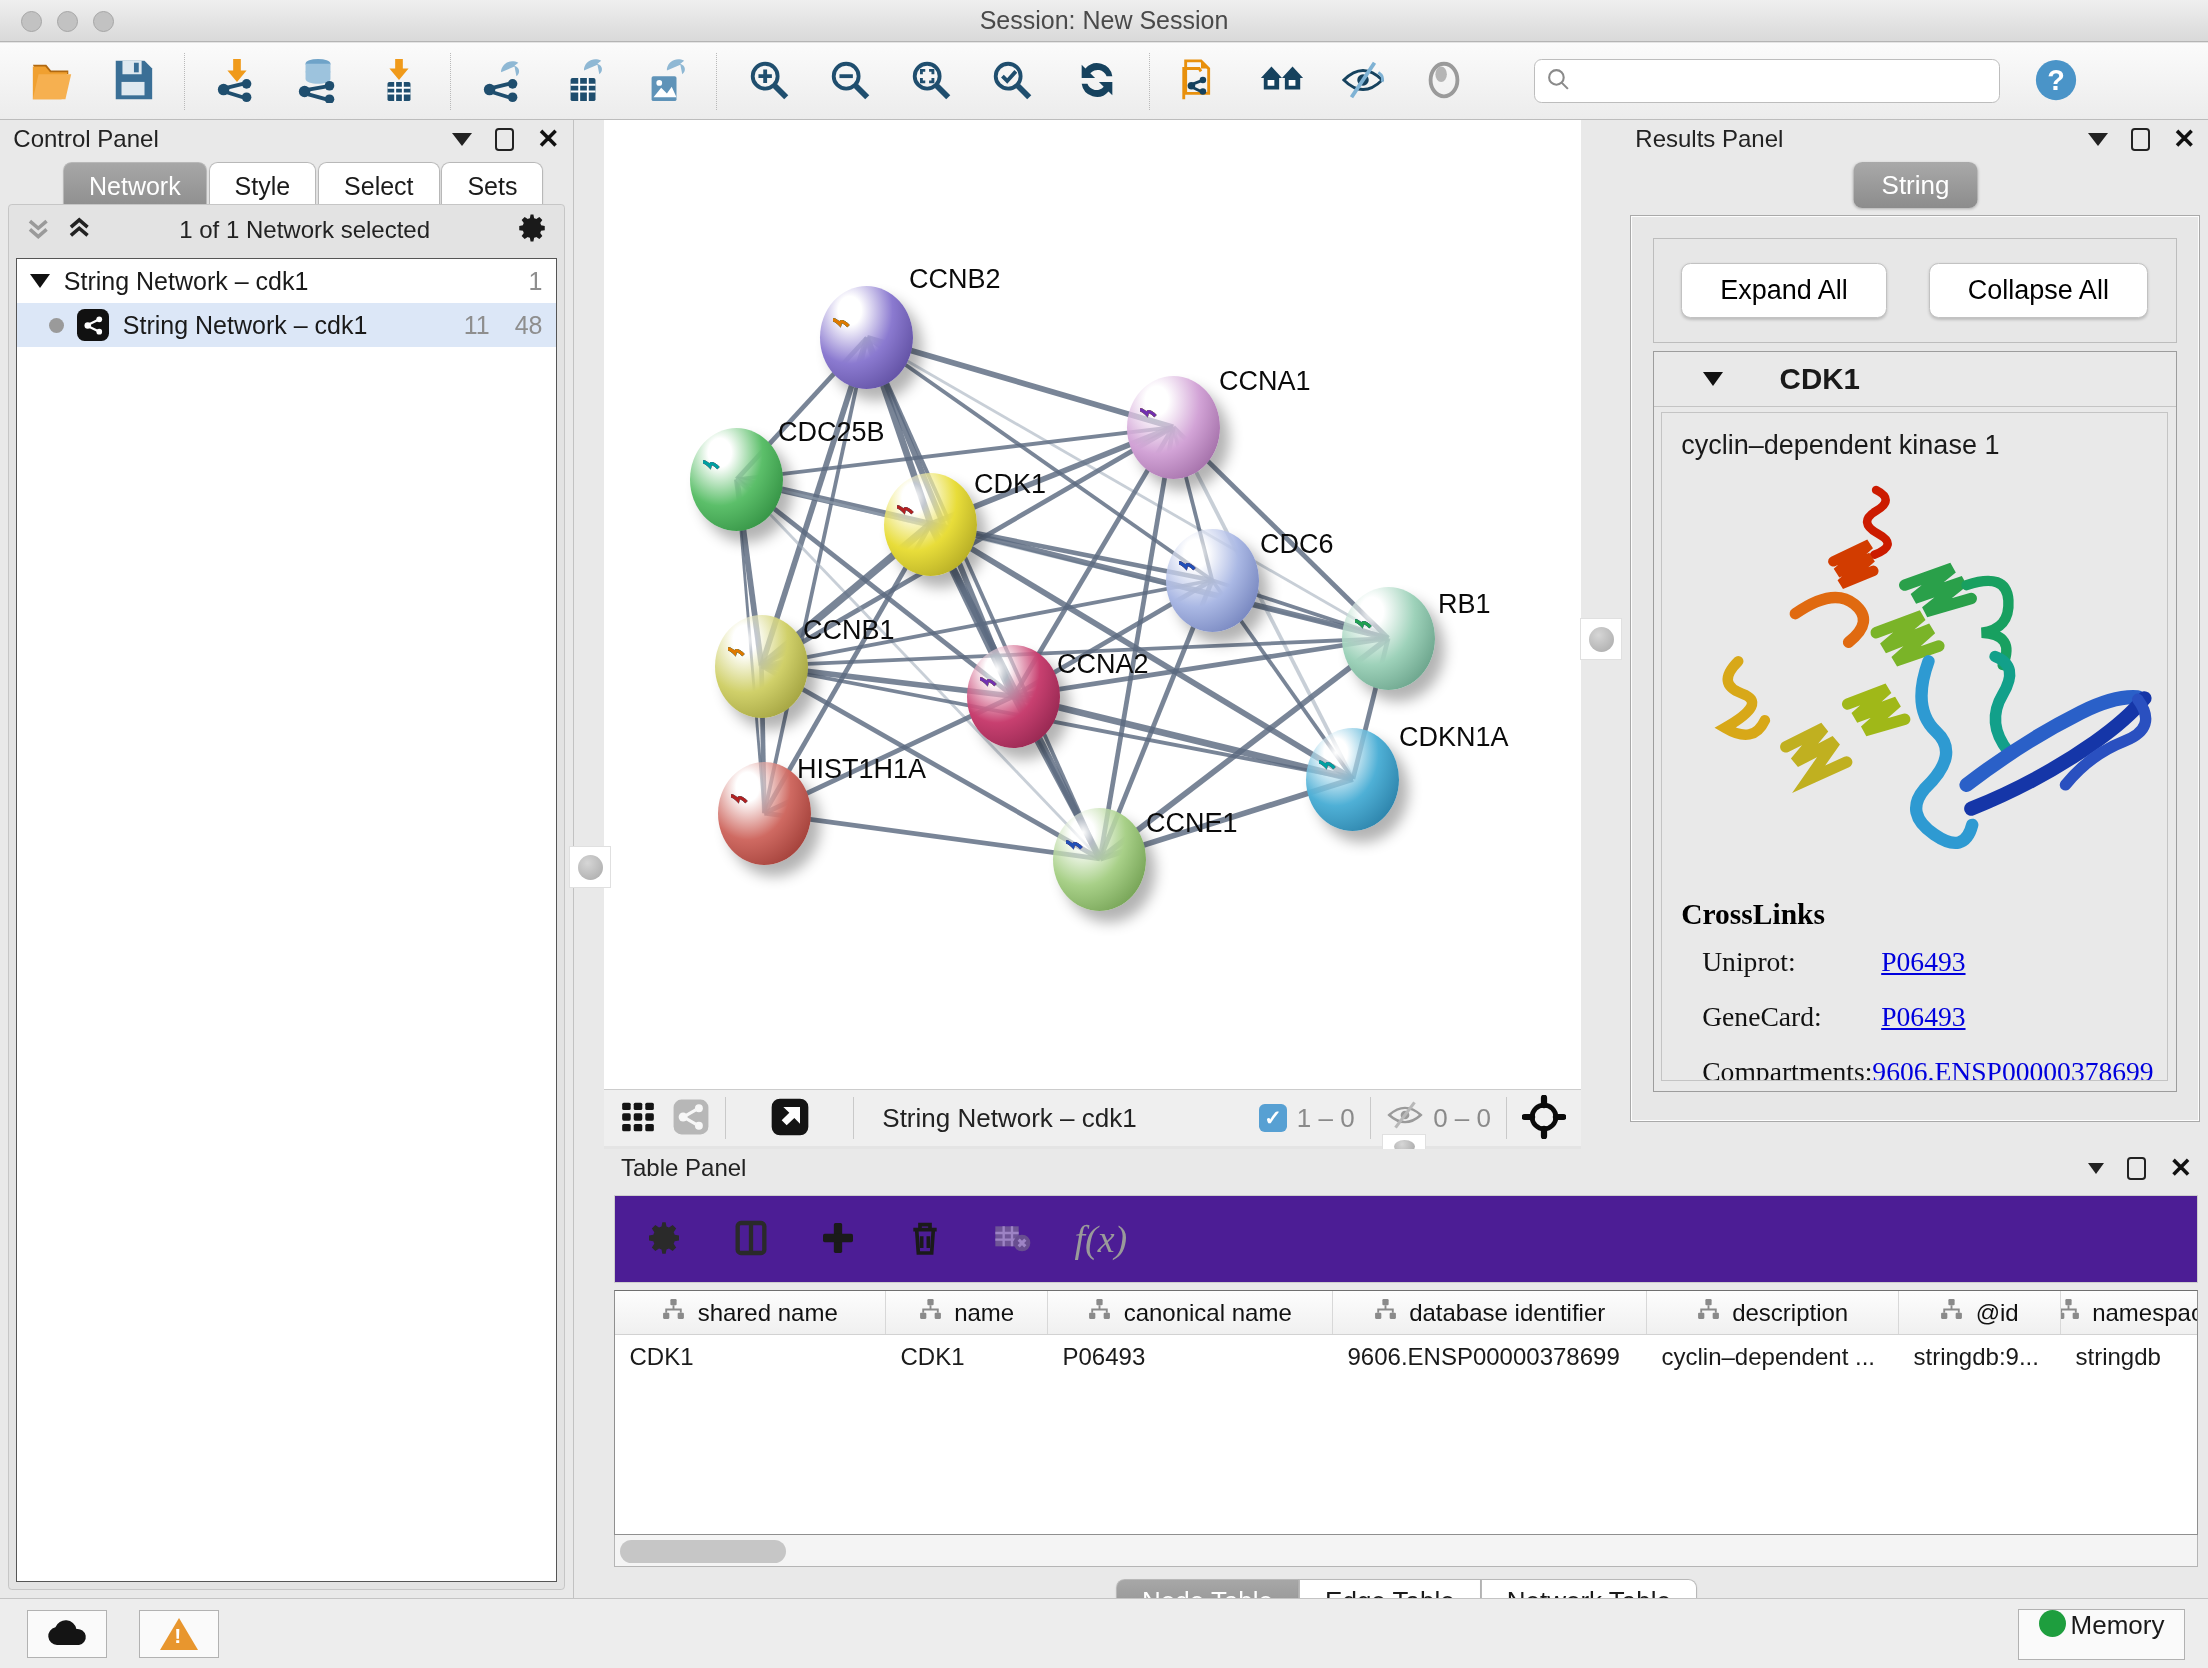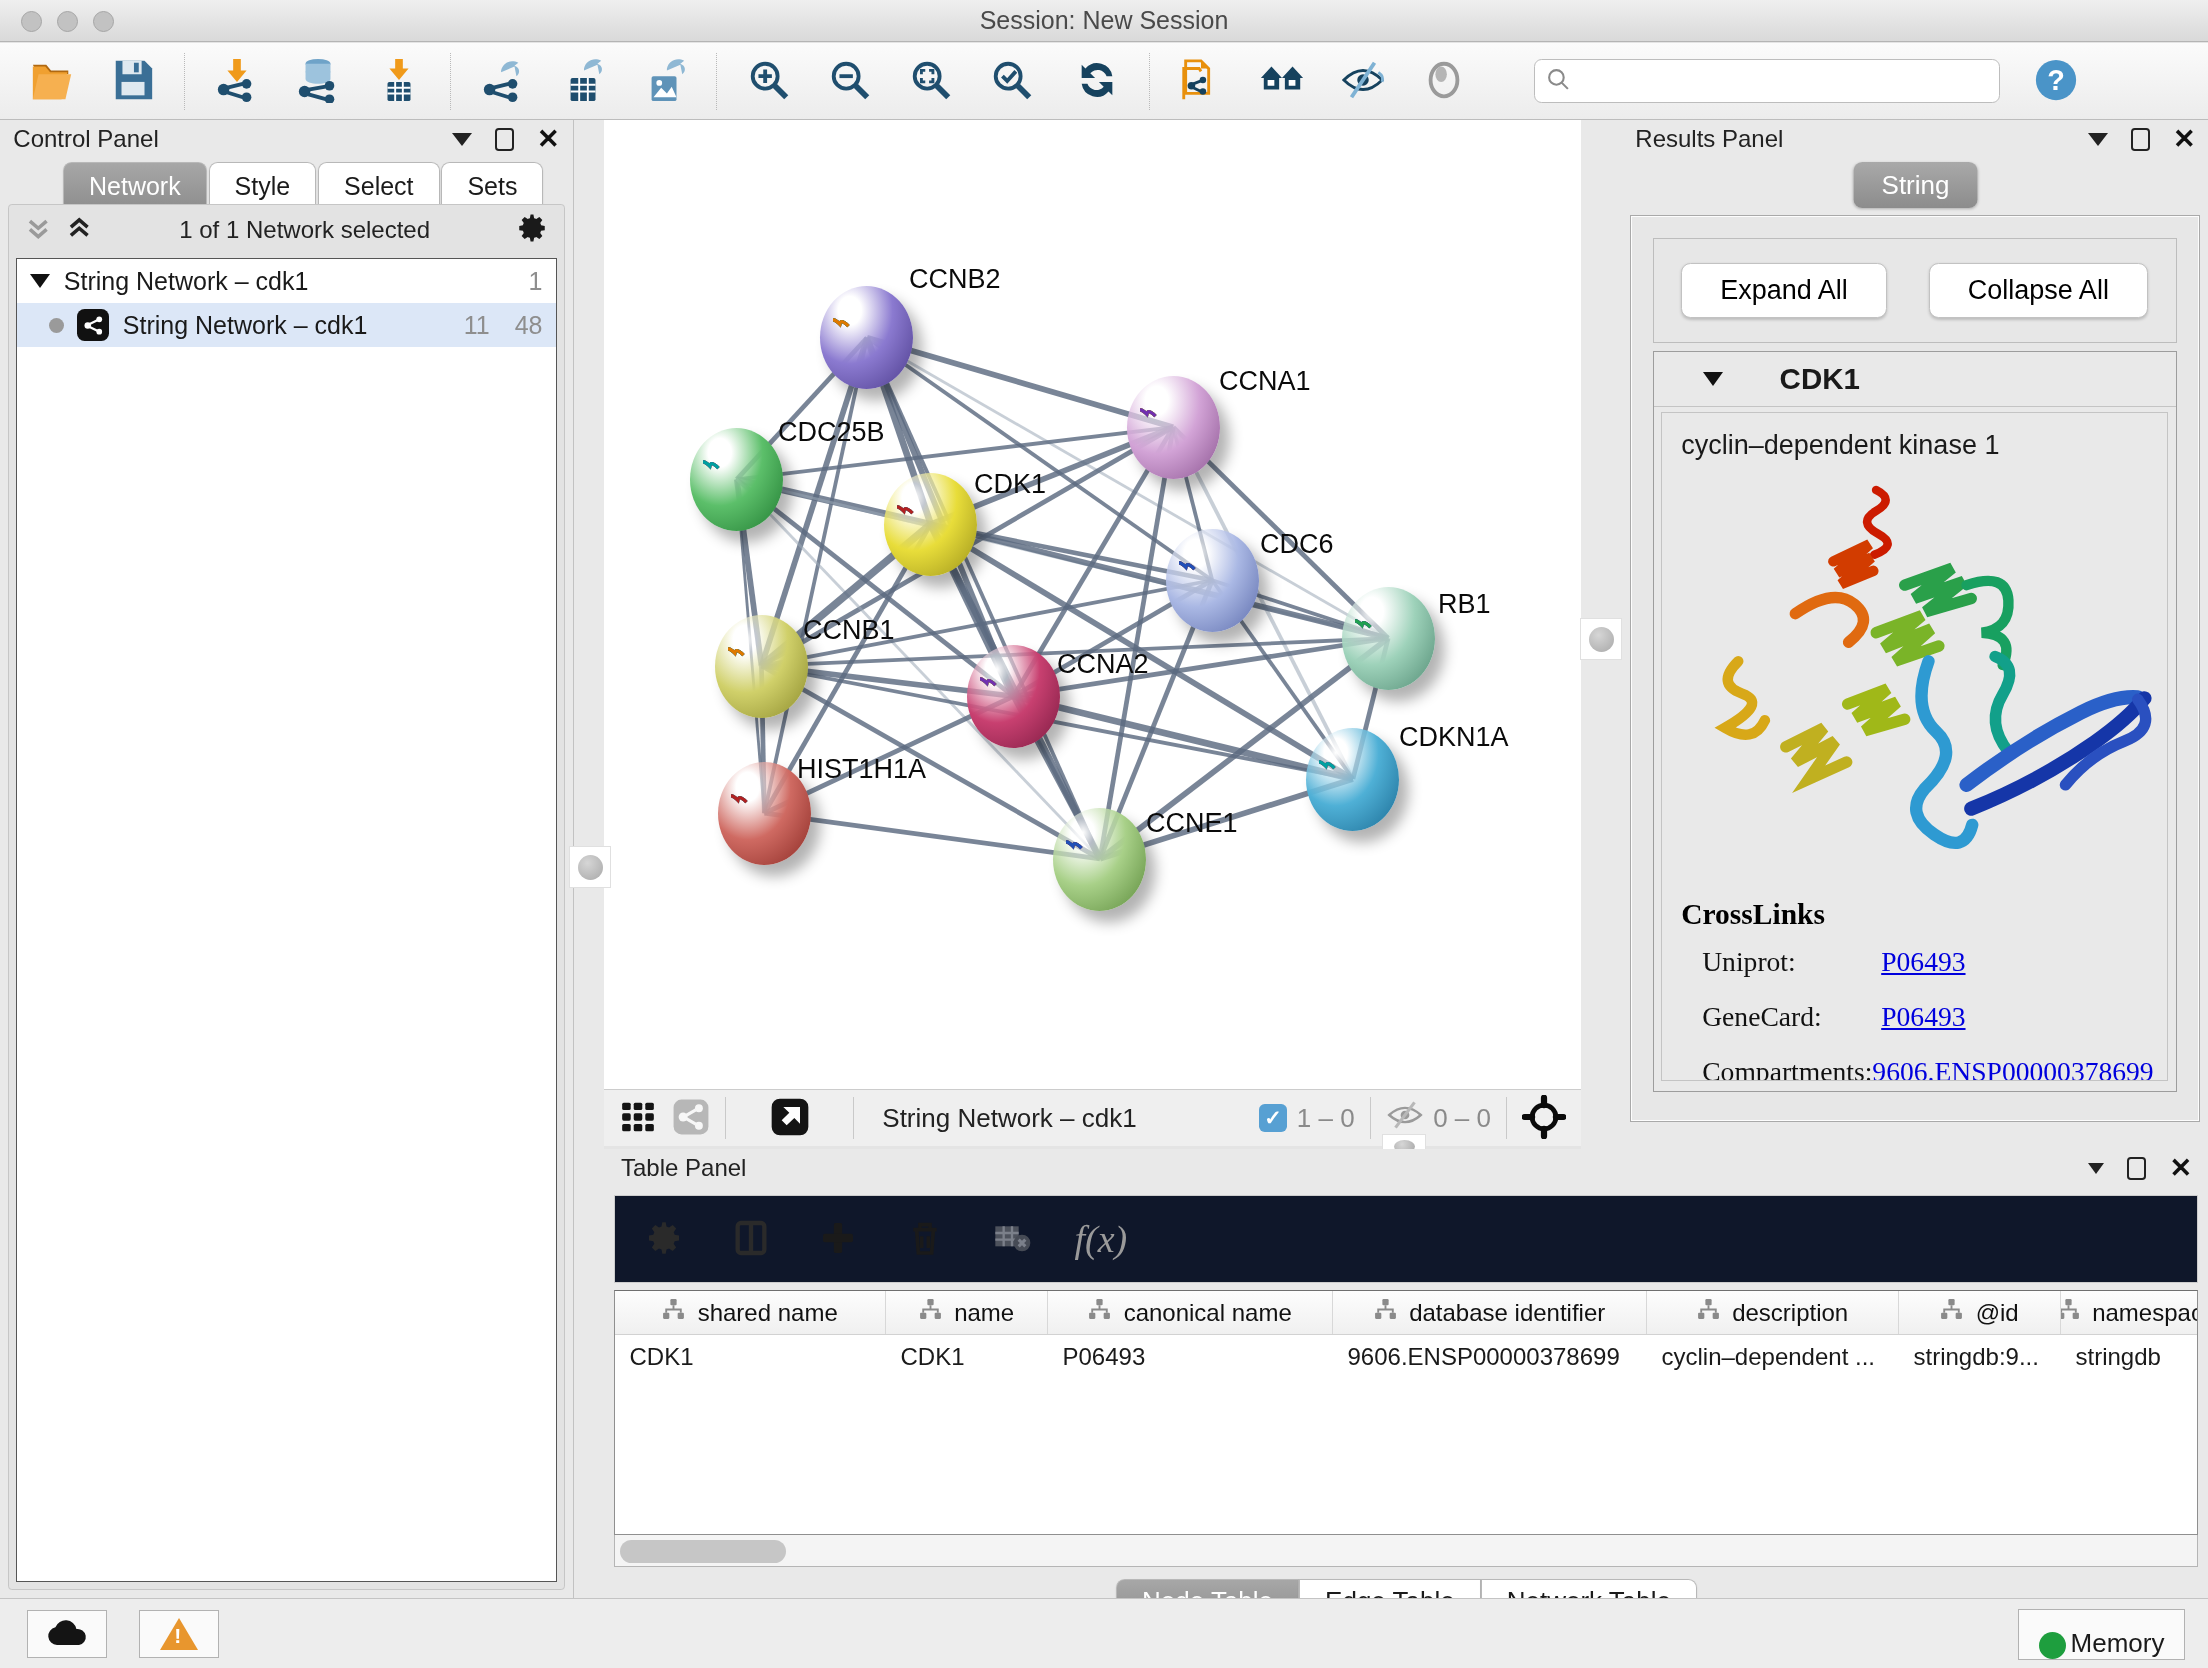--- a/index.html
+++ b/index.html
@@ -91,21 +91,21 @@
   .gene-body { margin:5.7px 7.6px; border:1px solid #c4c4c4; height:calc(100% - 70px); padding:17px 19px; overflow:hidden; }
   .gene-desc { font-size:27px; margin-bottom:9.5px; }
   .crosslinks { font-family:"Liberation Serif", serif; margin-top:15px; }
   .crosslinks h3 { font-size:29.5px; margin:9.5px 0 15px 0; color:#000; }
   .cl-row { display:flex; font-size:27.6px; margin-bottom:23px; }
   .cl-label { width:200px; padding-left:21px; color:#111; }
   .cl-link { color:#0000dd; text-decoration:underline; }
 
   
   .table-panel { position:absolute; left:604px; top:1149px; width:1605px; height:449px; background:#e9e9e9; }
-  .tp-toolbar { position:absolute; left:9.5px; right:11.4px; top:46px; height:88px; background:#0f172a;
+  .tp-toolbar { position:absolute; left:9.5px; right:11.4px; top:46px; height:88px; background:#4c1d95;
     border:1px solid #cdcdcd; display:flex; align-items:center; gap:38px; padding:15px 25px; }
   .tp-toolbar .tb-btn svg { width:40px; height:40px; }
   .fx { font-family:"Liberation Serif", serif; font-style:italic; font-size:38px; color:#9a9a9a; }
   .tp-table { position:absolute; left:9.5px; right:11.4px; top:141px; height:245px; background:#fff;
     border:1px solid #8f8f8f; border-top:1.9px solid #6f6f6f; overflow:hidden; }
   .t-header { display:flex; height:44px; background:linear-gradient(#fdfdfd,#f0f0f0); border-bottom:1.9px solid #d2d2d2; }
   .t-hcell { display:flex; align-items:center; justify-content:center; gap:11.4px; font-size:24px; color:#111;
     border-right:1px solid #d8d8d8; overflow:hidden; white-space:nowrap; flex:none; }
   .t-row { display:flex; height:44px; }
   .t-cell { font-size:24px; padding:7.6px 3.8px 0 15px; white-space:nowrap; overflow:hidden; flex:none; }
@@ -115,21 +115,21 @@
   .tp-tabs { position:absolute; left:0; right:0; top:430px; display:flex; justify-content:center; }
   .tp-tabs .tab { border-radius:8.6px; height:44px; font-size:26px; margin:0; border-radius:0; }
   .tp-tabs .tab:first-child { border-radius:8.6px 0 0 8.6px; }
   .tp-tabs .tab:last-child { border-radius:0 8.6px 8.6px 0; }
 
   
   .statusbar { position:absolute; left:0; top:1598px; width:2208px; height:70px; background:#ededed; border-top:1px solid #c4c4c4; }
   .sb-btn { position:absolute; top:11.4px; width:80px; height:48px; background:#fafafa; border:1.9px solid #b2b2b2;
     display:flex; align-items:center; justify-content:center; }
   .memory-btn { position:absolute; right:23px; top:9.5px; height:51px; width:167px; background:#fafafa; border:1.9px solid #b2b2b2;
-    display:flex; align-items:flex-end; justify-content:center; gap:5px; font-size:26px; }
+    display:flex; align-items:flex-start; justify-content:center; gap:5px; font-size:26px; }
   .memory-dot { width:27px; height:27px; border-radius:50%; background:#1e9e3e; }
   .warn-tri { width:0; height:0; border-left:19px solid transparent; border-right:19px solid transparent; border-bottom:32px solid #e8962e; position:relative; }
   .warn-tri:after { content:"!"; position:absolute; left:-4.8px; top:5.7px; color:#fff; font-size:21px; font-weight:bold; }
 </style>
 </head>
 <body>
 
 <div class="titlebar">
   <div class="traffic">
     <span></span>

